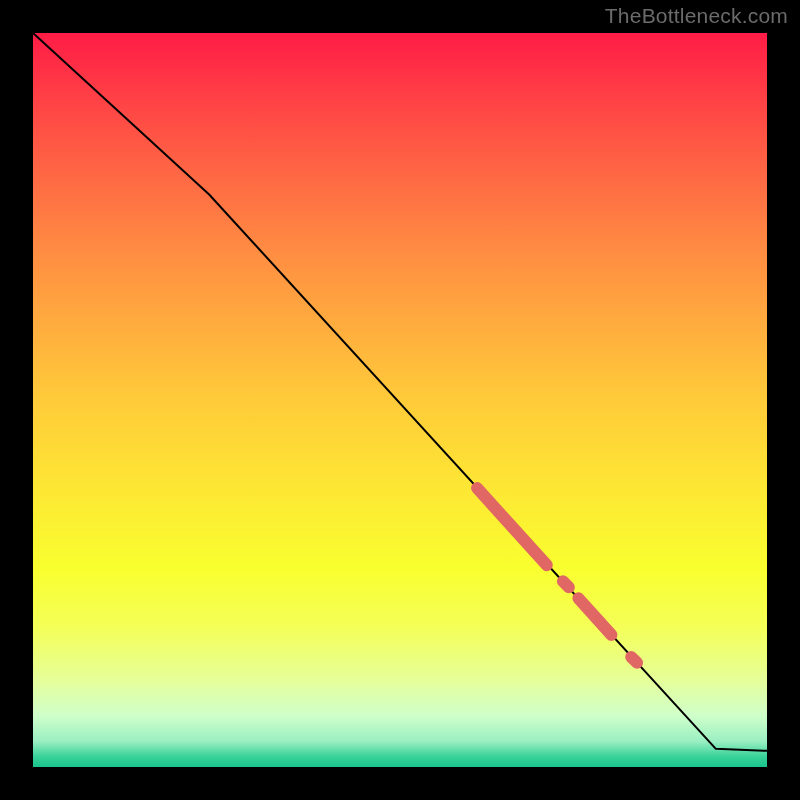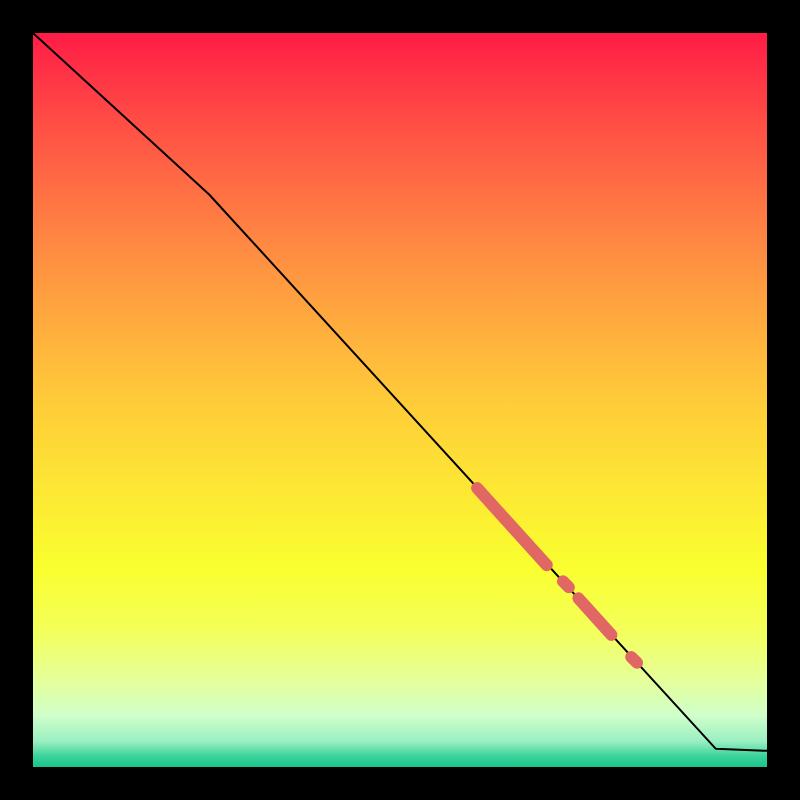--- a/index.html
+++ b/index.html
@@ -56,13 +56,14 @@
 
 <div id="stage">
   <div id="plot" style="left: 33px; top: 33px; width: 734px; height: 734px;"></div>
   <svg id="overlay" width="800" height="800">
       <polyline points="33,33 209.16,194.48 715.62,748.65 767,750.852" fill="none" stroke="#000000" stroke-width="2" stroke-linejoin="round"></polyline>
       <line x1="477.07" y1="488.08" x2="546.8" y2="565.15" stroke="#e06763" stroke-width="12" stroke-linecap="round"></line>
       <line x1="562.948" y1="581.298" x2="568.8199999999999" y2="587.17" stroke="#e06763" stroke-width="12" stroke-linecap="round"></line>
       <line x1="578.362" y1="598.1800000000001" x2="611.3919999999999" y2="634.88" stroke="#e06763" stroke-width="12" stroke-linecap="round"></line>
       <line x1="631.2099999999999" y1="656.9" x2="637.082" y2="662.7719999999999" stroke="#e06763" stroke-width="12" stroke-linecap="round"></line>
     </svg>
+  <div id="watermark">TheBottleneck.com</div>
 </div>
 
 </body></html>

